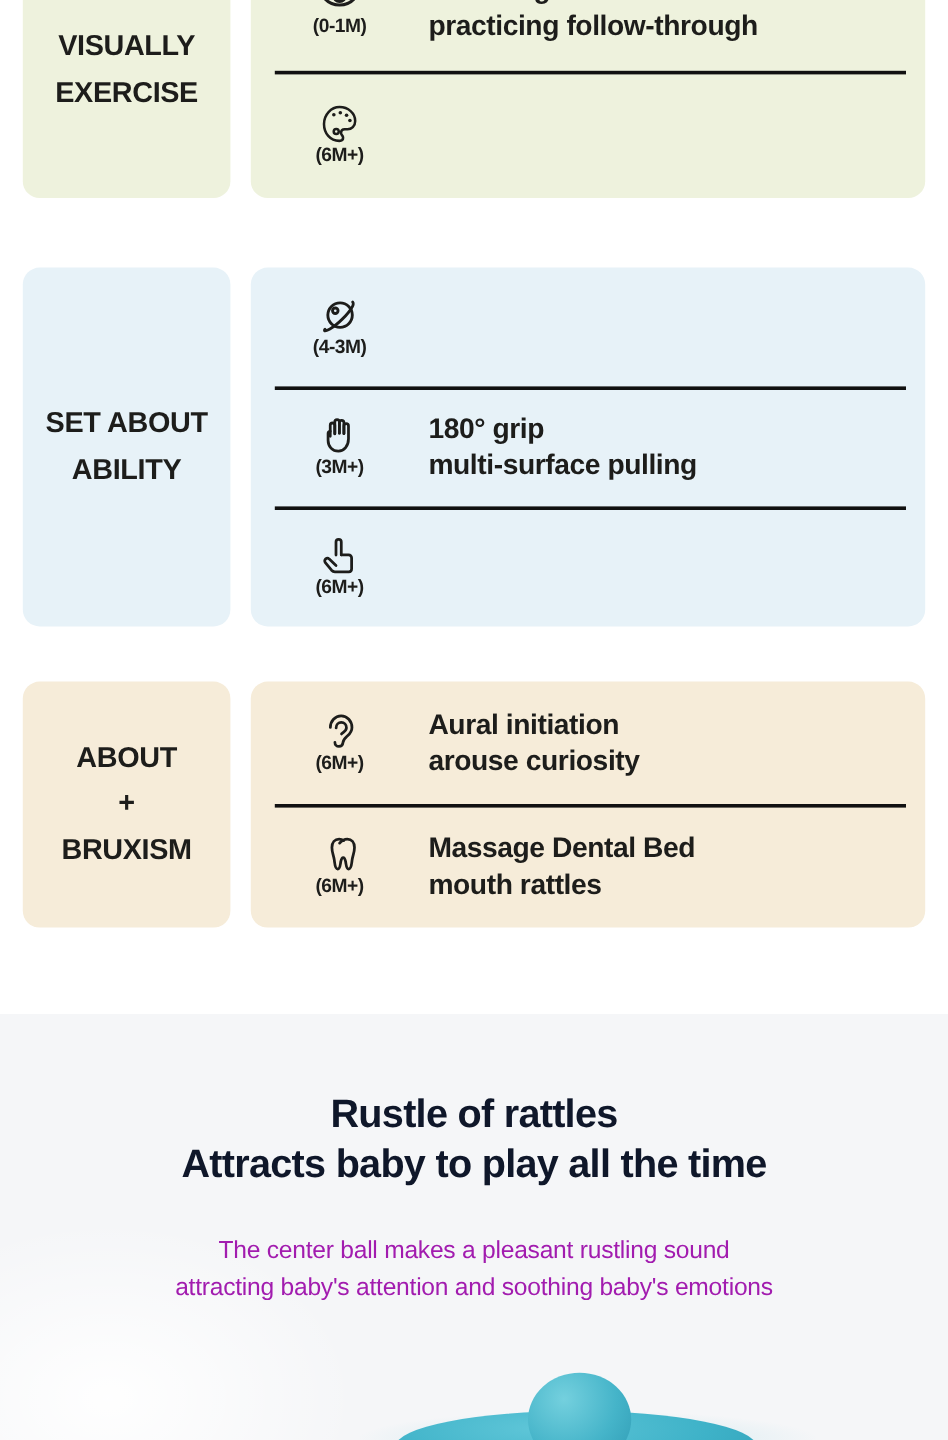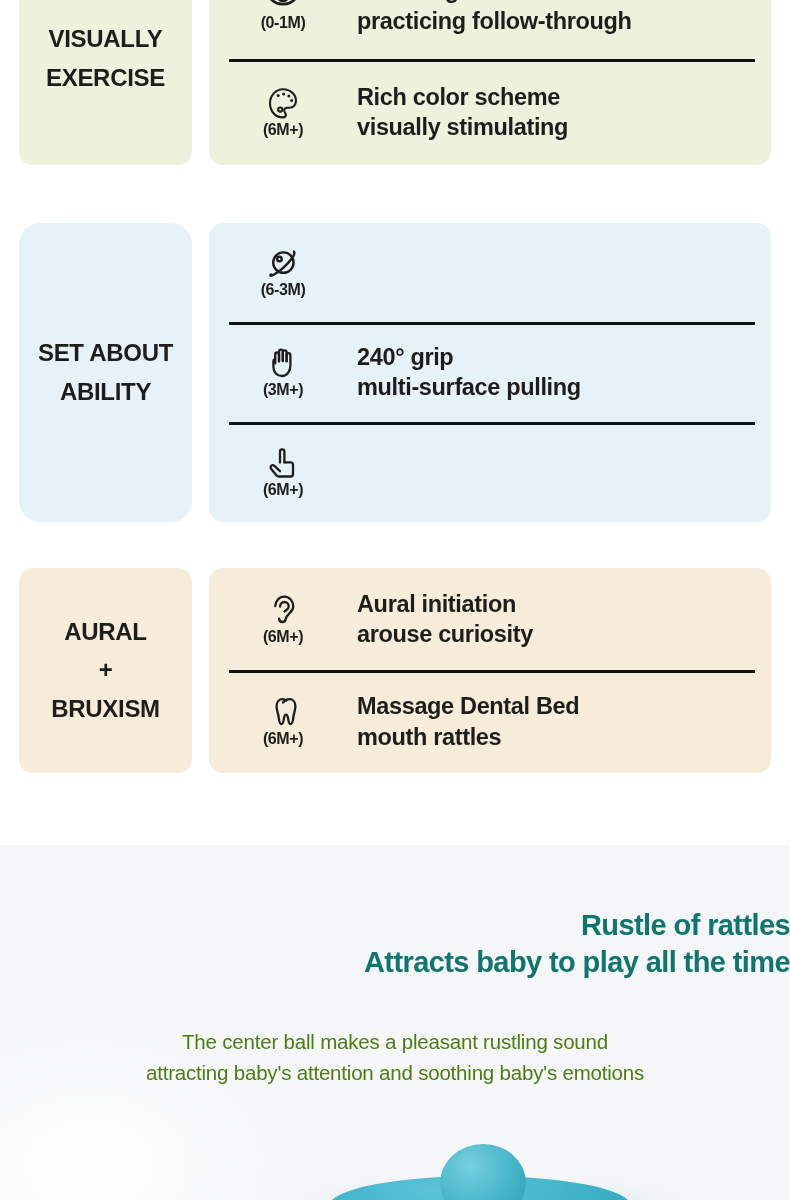--- a/index.html
+++ b/index.html
@@ -137,40 +137,40 @@
     border-radius: 50%;
     background: radial-gradient(ellipse at center, rgba(255,255,255,0.95) 0%, rgba(255,255,255,0.0) 70%);
     pointer-events: none;
   }
 
   .promo-heading {
     position: absolute;
     left: 0;
     top: 62px;
     width: 790px;
-    text-align: right;
-    font-size: 29px;
+    text-align: center;
+    font-size: 33px;
     font-weight: bold;
     line-height: 1.28;
     letter-spacing: -0.6px;
-    color: #0f766e;
+    color: #0f172a;
     white-space: pre-line;
   }
 
   .promo-sub {
     position: absolute;
     left: 0;
     top: 182px;
     width: 790px;
     text-align: center;
     font-size: 20.5px;
     font-weight: normal;
     line-height: 1.5;
     letter-spacing: -0.2px;
-    color: #4d7c0f;
+    color: #a21caf;
     white-space: pre-line;
   }
 
   
   .product-photo {
     position: absolute;
     left: 0;
     bottom: 0;
     width: 790px;
     height: 70px;
@@ -241,80 +241,78 @@
                   </g>
                   <circle cx="12.2" cy="9.6" r="1.5" fill="#1d1d1b"></circle>
                   <circle cx="17.6" cy="8" r="1.5" fill="#1d1d1b"></circle>
                   <circle cx="22.8" cy="10" r="1.5" fill="#1d1d1b"></circle>
                   <circle cx="25.6" cy="14.4" r="1.5" fill="#1d1d1b"></circle>
                   <circle cx="14.2" cy="23.6" r="2.1" fill="none" stroke="#1d1d1b" stroke-width="2.1"></circle>
                 </svg>
               </span>
               <div class="item-age">(6M+)</div>
             </div>
-            <div class="item-text">Rich color scheme
-visually stimulating</div>
           </div>
         </div>
       </div>
       <div class="feature-row" style="top: 223px; height: 299px;">
-        <div class="cat-card" style="height: 299px; background: rgb(231, 242, 248); border-radius: 21px;">
+        <div class="cat-card" style="height: 299px; background: rgb(231, 242, 248);">
           <div class="cat-title">SET ABOUT
 ABILITY</div>
         </div>
         <div class="items-card" style="height: 299px; background: rgb(231, 242, 248);">
           <div class="item" style="height: 99px;">
             <div class="item-icon-wrap">
               <span class="item-icon">
                 <svg viewBox="0 0 34 34">
                   <g fill="none" stroke="#1d1d1b" stroke-width="2.4" stroke-linecap="round" stroke-linejoin="round">
                     <circle cx="17.4" cy="16.6" r="10.2"></circle>
                     <path d="M27.9 5.6C30 7.8 24.9 15 16.6 22.4 8.3 29.7 2.6 31.2 4.9 28.4"></path>
                     <circle cx="13.4" cy="13" r="2.3"></circle>
                   </g>
                 </svg>
               </span>
-              <div class="item-age">(6-3M)</div>
+              <div class="item-age">(4-3M)</div>
             </div>
           </div>
           <div class="item" style="height: 100px;">
             <div class="item-icon-wrap">
               <span class="item-icon">
                 <svg viewBox="0 0 34 34">
                   <g fill="none" stroke="#1d1d1b" stroke-width="2.3" stroke-linecap="round" stroke-linejoin="round">
                     <path d="M9.2 17.6V8.4a1.9 1.9 0 0 1 3.8 0v7.2"></path>
                     <path d="M13 15.2V5.6a1.9 1.9 0 0 1 3.8 0v9.4"></path>
                     <path d="M16.8 15V6.2a1.9 1.9 0 0 1 3.8 0v9"></path>
                     <path d="M20.6 15.4V9a1.9 1.9 0 0 1 3.8 0v10.6c0 6-3.6 10.4-8.4 10.4-5 0-8.6-3.8-8.6-9.2v-5.6a1.8 1.8 0 0 1 1.8-1.8"></path>
                   </g>
                 </svg>
               </span>
               <div class="item-age">(3M+)</div>
             </div>
-            <div class="item-text">240° grip
+            <div class="item-text">180° grip
 multi-surface pulling</div>
           </div>
           <div class="item" style="height: 100px;">
             <div class="item-icon-wrap">
               <span class="item-icon">
                 <svg viewBox="0 0 34 34">
                   <g fill="none" stroke="#1d1d1b" stroke-width="2.3" stroke-linecap="round" stroke-linejoin="round">
                     <path d="M14 16.6V5.6a2.2 2.2 0 0 1 4.4 0v10.8"></path>
                     <path d="M18.4 16.3h6.1c1.4 0 2.5 1.1 2.5 2.5v9.4c0 1.3-1 2.3-2.3 2.3H13.1c-1.1 0-2.1-.5-2.8-1.3l-5.2-6.4a2.2 2.2 0 0 1 .3-3.1 2.2 2.2 0 0 1 3 .2l5.6 5.3"></path>
                   </g>
                 </svg>
               </span>
               <div class="item-age">(6M+)</div>
             </div>
           </div>
         </div>
       </div>
       <div class="feature-row" style="top: 568px; height: 205px;">
         <div class="cat-card" style="height: 205px; background: rgb(246, 236, 217);">
-          <div class="cat-title">AURAL
+          <div class="cat-title">ABOUT
 +
 BRUXISM</div>
         </div>
         <div class="items-card" style="height: 205px; background: rgb(246, 236, 217);">
           <div class="item" style="height: 102px;">
             <div class="item-icon-wrap">
               <span class="item-icon">
                 <svg viewBox="0 0 34 34">
                   <g fill="none" stroke="#1d1d1b" stroke-width="2.3" stroke-linecap="round" stroke-linejoin="round">
                     <path d="M9.3 13.2c0-5.3 4-9.6 9-9.6s9 4.3 9 9.6c0 4-2.1 5.6-4.3 7.6-2 1.8-3 2.9-3.2 5-.2 2-1.6 3.2-3.4 3.2-1.9 0-3.3-1.4-3.3-3.3"></path>

